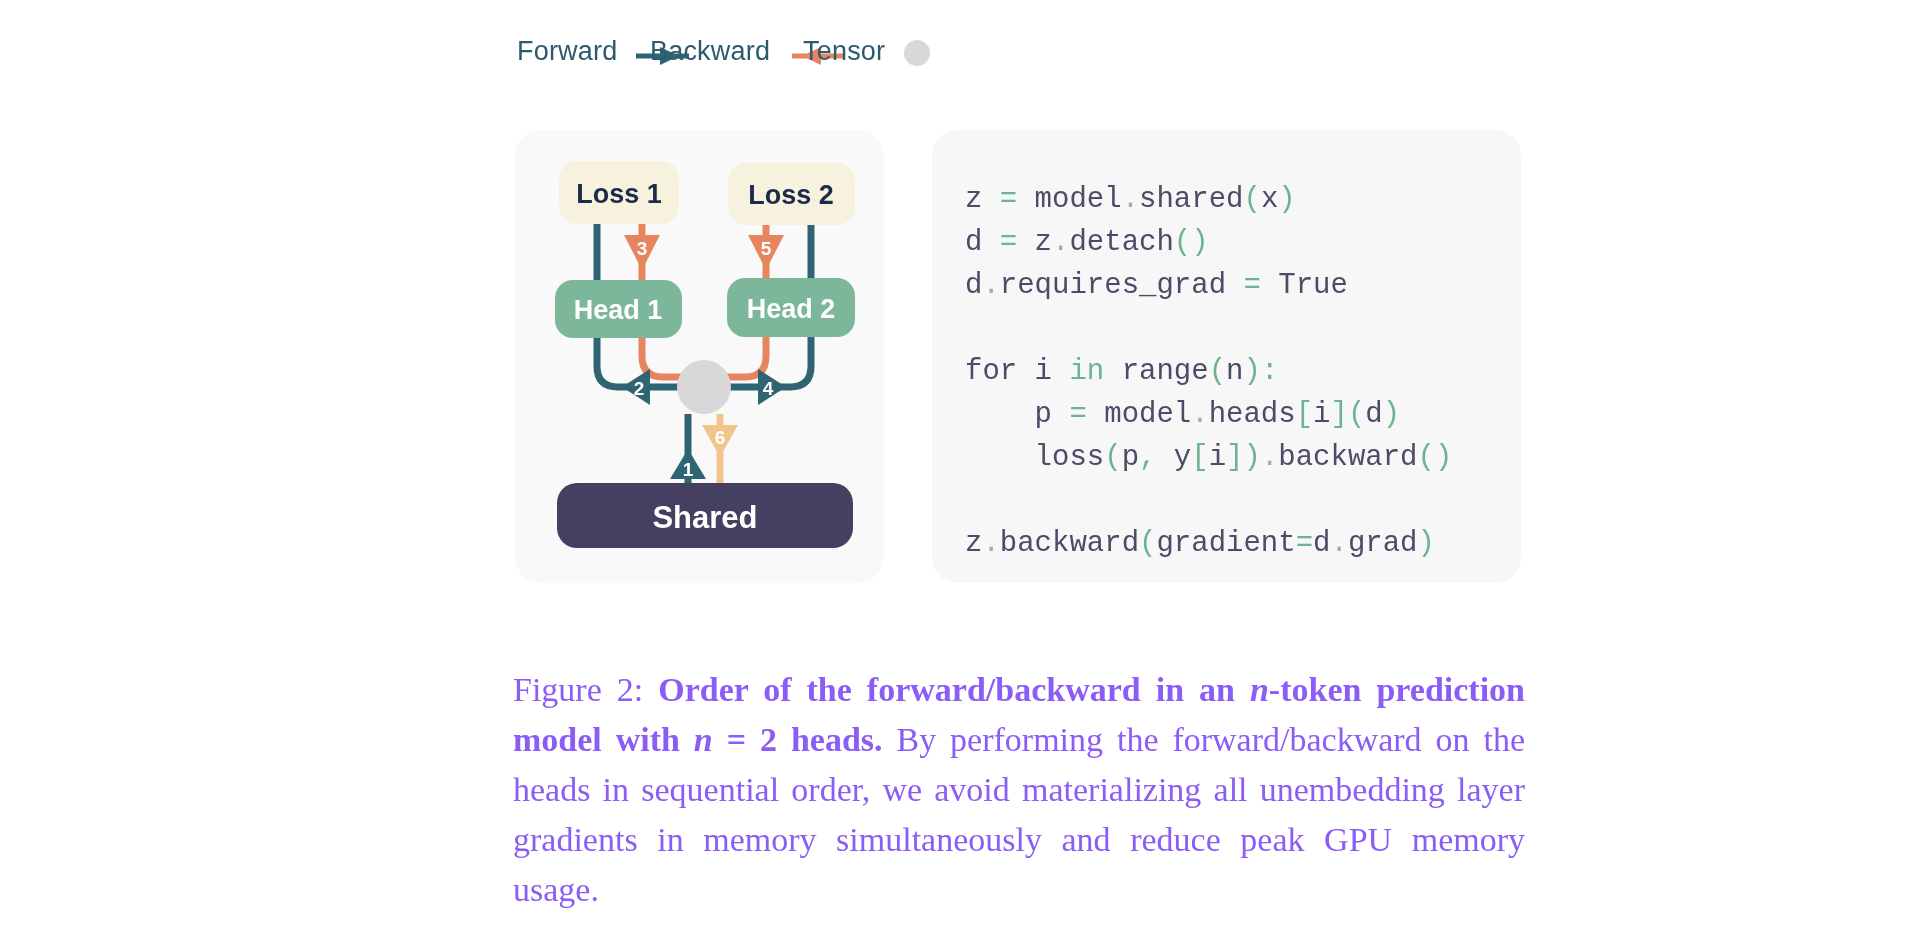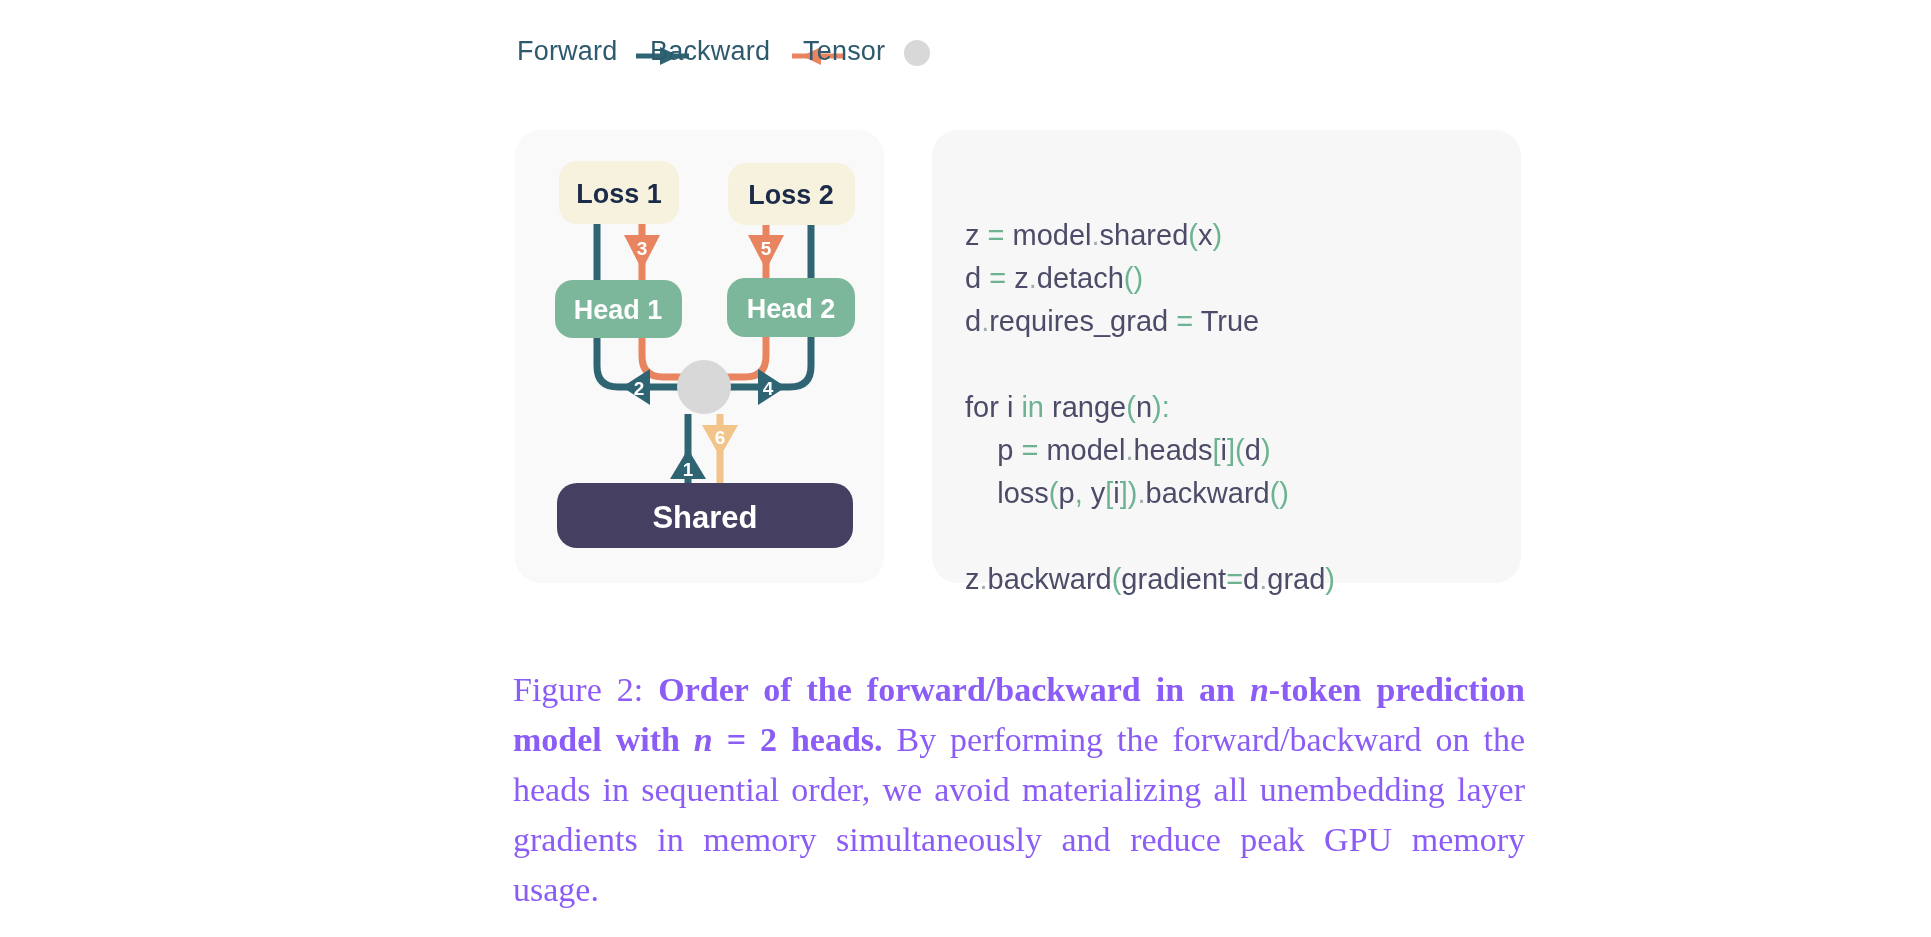--- a/index.html
+++ b/index.html
@@ -17,22 +17,22 @@
 
   
   .node-label{font-family:"Liberation Sans",sans-serif;font-weight:bold;}
   .node-label.navy{fill:#1c2b4a;font-size:27px;}
   .node-label.white{fill:#ffffff;font-size:27px;}
   .node-label.shared{fill:#ffffff;font-size:31px;}
   .step-num{font-family:"Liberation Sans",sans-serif;font-weight:bold;font-size:19px;fill:#ffffff;}
 
   
   .code-block{position:absolute;left:965px;top:178px;width:540px;
-              font-family:Liberation Sans, sans-serif;
-              font-size:29px;line-height:43px;white-space:pre;margin-top:36px;}
+              font-family:Liberation Mono, monospace;
+              font-size:29px;line-height:43px;white-space:pre;}
   .code-line{height:43px;}
   .tk{color:#4c4c68;}
   .tk-g{color:#6db392;}
   .tk-d{color:#9fb0ac;}
 
   
   .figure-caption{position:absolute;left:513px;top:631px;width:1012px;
                   font-family:"Liberation Serif",serif;font-size:34px;line-height:50px;
                   color:#8b5cf6;text-align:justify;}
   .seg-plain{font-weight:normal;}

